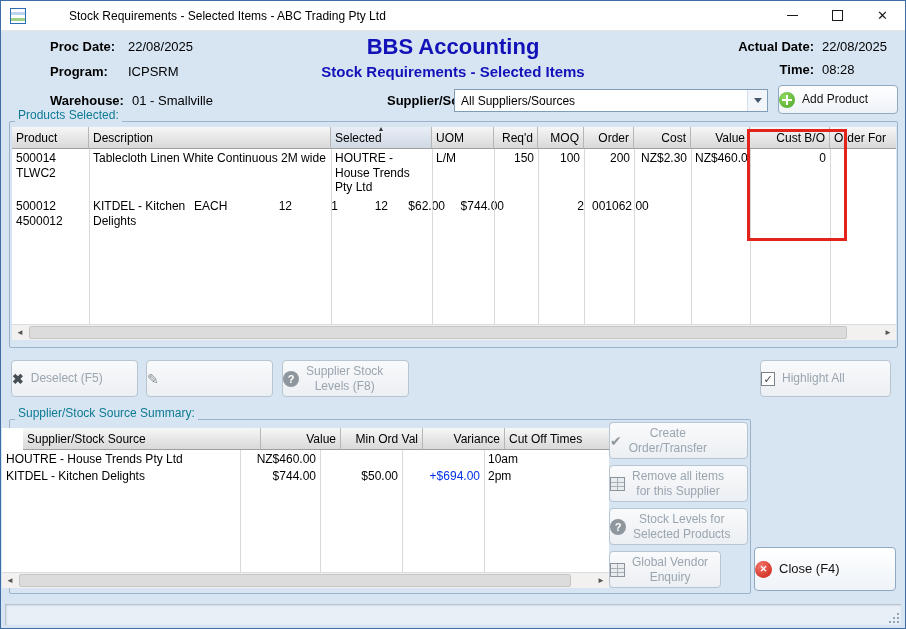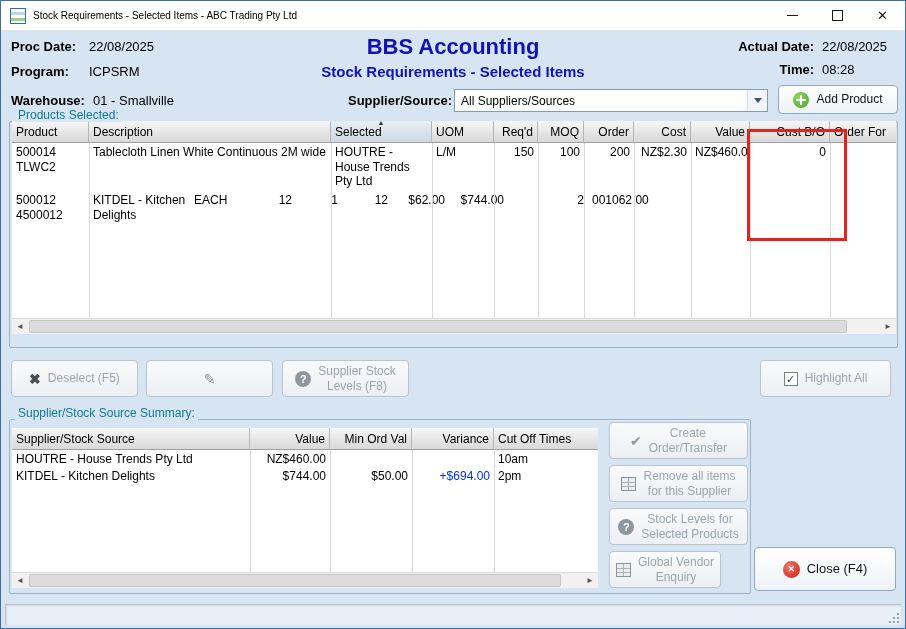--- a/index.html
+++ b/index.html
@@ -3,44 +3,44 @@
 <meta charset="utf-8">
 <style>
   html,body{margin:0;padding:0;}
   body{width:906px;height:629px;font-family:"Liberation Sans",sans-serif;background:#fff;position:relative;overflow:hidden;}
   .window{position:absolute;inset:0;width:906px;height:629px;box-sizing:border-box;border:1px solid #3c6ea5;background:#d7e5f2;display:flex;flex-direction:column;overflow:hidden;}
 
   
   .titlebar{height:29px;background:#ffffff;display:flex;align-items:center;flex:0 0 auto;border-bottom:1px solid #e6e6e6;}
   .app-icon{width:16px;height:16px;margin:0 7px 0 9px;border:1px solid #2a6db5;box-sizing:border-box;
     background:linear-gradient(180deg,#fff 0 3px,#bcd6ee 3px 6px,#fff 6px 9px,#9fd08a 9px 12px,#fff 12px);}
-  .title-text{font-size:10px;color:#000;flex:1;white-space:nowrap;overflow:hidden;}
+  .title-text{font-size:12px;color:#000;flex:1;white-space:nowrap;overflow:hidden;margin-left:36px;}
   .winbtn{width:45px;height:29px;display:flex;align-items:center;justify-content:center;font-size:13px;color:#1a1a1a;}
   .min-glyph{width:11px;height:1px;background:#1a1a1a;display:inline-block;}
   .max-glyph{width:9px;height:9px;border:1px solid #1a1a1a;display:inline-block;}
 
   
   .main{position:relative;flex:1;}
   .kv{position:absolute;font-size:13px;white-space:nowrap;color:#000;}
-  .lbl{font-weight:bold;display:inline-block;}
+  .lbl{font-weight:bold;display:inline-block;margin-left:39px;}
   .w78{width:78px;} .w80{width:82px;}
   .app-title{position:absolute;left:0;right:0;top:3px;text-align:center;font-size:22px;font-weight:bold;color:#1212b8;}
   .app-subtitle{position:absolute;left:0;right:0;top:32px;text-align:center;font-size:15px;font-weight:bold;color:#1212b8;}
   .hdr-right{position:absolute;top:8px;right:9px;display:grid;grid-template-columns:auto 74px;column-gap:8px;row-gap:8px;font-size:13px;}
   .hdr-right .lbl{text-align:right;}
 
   
   .dropdown{position:absolute;left:453px;top:58px;width:314px;height:23px;background:#fff;border:1px solid #7f9db9;box-sizing:border-box;display:flex;align-items:center;}
   .dd-val{flex:1;padding:0 6px;font-size:12px;white-space:nowrap;overflow:hidden;}
   .dd-btn{width:19px;align-self:stretch;display:flex;align-items:center;justify-content:center;background:#f2f6fa;border-left:1px solid #d4dfea;}
   .dd-arrow{width:0;height:0;border-left:4px solid transparent;border-right:4px solid transparent;border-top:5px solid #44566a;}
 
   
   .btn{position:absolute;box-sizing:border-box;border:1px solid #b7c4d1;border-radius:4px;
-    background:linear-gradient(180deg,#f9fafb,#eceff3);display:flex;align-items:center;justify-content:center;gap:7px;
+    background:linear-gradient(180deg,#f9fafb,#eceff3);display:flex;align-items:center;justify-content:flex-start;gap:7px;
     font-size:12px;color:#9aa5b0;text-align:center;}
   .btn .blabel{white-space:pre-line;line-height:1.25;}
   .btn.enabled{border-color:#8fa9c4;background:linear-gradient(180deg,#ffffff,#eef3f8);color:#141414;}
   .dark{color:#141414;}
 
   .icon-plus{width:16px;height:16px;border-radius:50%;background:radial-gradient(circle at 35% 30%,#8ed860,#4aa527);position:relative;flex:0 0 auto;}
   .icon-plus::before,.icon-plus::after{content:"";position:absolute;background:#fff;}
   .icon-plus::before{left:7px;top:3px;width:2px;height:10px;}
   .icon-plus::after{left:3px;top:7px;width:10px;height:2px;}
   .icon-x{font-size:14px;color:#474d54;font-weight:bold;}
@@ -53,22 +53,22 @@
   .icon-check{font-size:14px;color:#8f979e;}
   .icon-checkbox{width:14px;height:14px;box-sizing:border-box;border:1px solid #7a828a;background:#fff;color:#3c424a;font-size:11px;line-height:12px;text-align:center;flex:0 0 auto;}
   .icon-close-red{width:17px;height:17px;border-radius:50%;background:radial-gradient(circle at 35% 30%,#f2756a,#c91d12);color:#fff;display:flex;align-items:center;justify-content:center;flex:0 0 auto;}
   .cc-x{font-size:9px;font-weight:bold;}
 
   
   .group-label{position:absolute;font-size:12px;color:#0d7a93;background:#d7e5f2;padding:0 3px;z-index:2;}
   .groupbox{position:absolute;border:1px solid #9cb3c9;border-radius:2px;box-sizing:border-box;}
 
   
-  .ptable{position:absolute;left:11px;top:90px;width:884px;height:213px;background:#fff;}
-  .stable{position:absolute;left:11px;top:397px;width:586px;height:160px;background:#fff;}
+  .ptable{position:absolute;left:11px;top:96px;width:884px;height:213px;background:#fff;}
+  .stable{position:absolute;left:1px;top:397px;width:586px;height:160px;background:#fff;padding-left:21px;}
   .thead{display:flex;height:22px;position:relative;z-index:1;}
   .th{box-sizing:border-box;padding:4px 4px 0;font-size:12px;color:#000;white-space:nowrap;overflow:hidden;
     background:linear-gradient(180deg,#f7f7f7,#e4e4e4 60%,#d9d9d9);border-right:1px solid #b6b6b6;border-bottom:1px solid #9f9f9f;}
   .th.sorted{background:linear-gradient(180deg,#e9eef5,#cfd9e4);position:relative;}
   .sort-arrow{position:absolute;top:-2px;left:50%;transform:translateX(-50%);font-size:7px;color:#333;}
   .num{text-align:right;}
   .tbody{position:absolute;left:0;right:0;top:22px;bottom:15px;background:#fff;overflow:hidden;}
   .trow{display:flex;align-items:flex-start;min-height:30px;}
   .strow{display:flex;align-items:flex-start;height:17px;}
   .td{box-sizing:border-box;padding:2px 4px;font-size:12px;line-height:1.22;overflow:hidden;}

